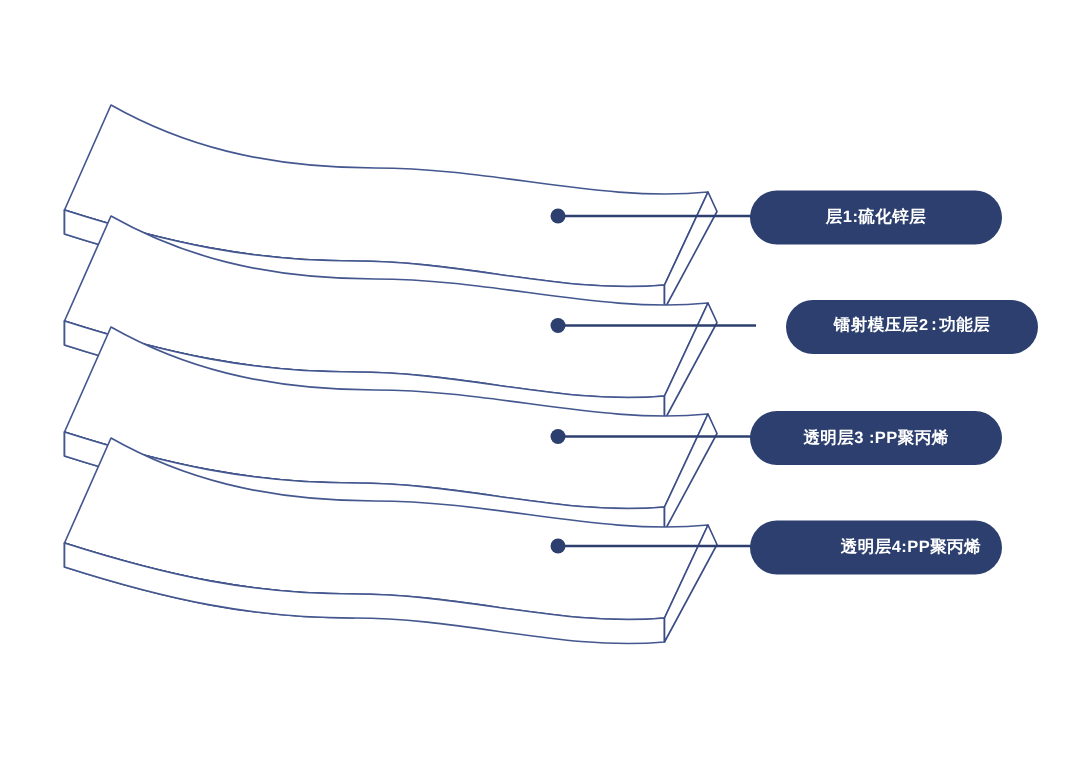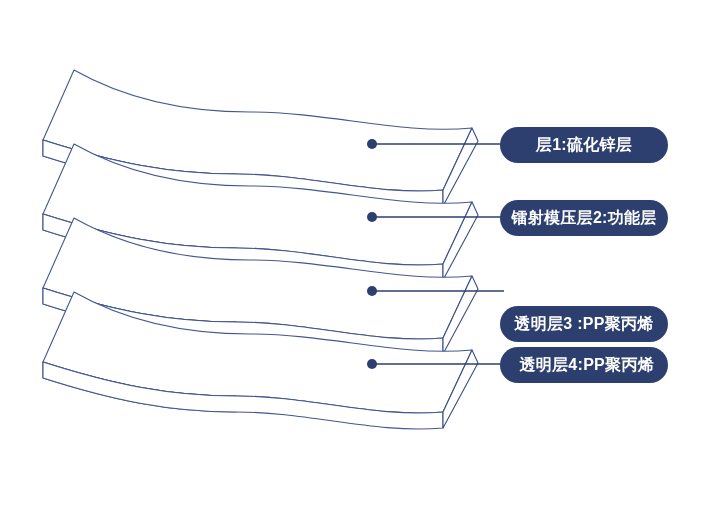--- a/index.html
+++ b/index.html
@@ -52,21 +52,21 @@
   }
   .label-pill {
     position: absolute;
     height: 36px;
     border-radius: 18px;
     background: #2c3f6e;
     color: #ffffff;
     display: flex;
     align-items: center;
     justify-content: center;
-    font-size: 16px;
+    font-size: 11px;
     font-weight: bold;
     letter-spacing: 0.3px;
     white-space: nowrap;
     box-sizing: border-box;
     padding: 0 14px;
     user-select: none;
   }
   .label-text {
     display: block;
     line-height: 1;
@@ -174,25 +174,25 @@
     <g>
       <line class="leader-line" x1="372" y1="364" x2="504" y2="364"></line>
       <circle class="leader-dot" cx="372" cy="364" r="5"></circle>
     </g>
   </svg>
 
   <div class="label-pill" style="left:500px; top:127px; width:168px;">
     <span class="label-text">层1:硫化锌层</span>
   </div>
 
-  <div class="label-pill" style="left:500px; top:200px; width:168px;">
+  <div class="label-pill" style="left:524px; top:200px; width:168px;font-family:Liberation Mono, monospace;">
     <span class="label-text">镭射模压层2:功能层</span>
   </div>
 
-  <div class="label-pill" style="left:500px; top:274px; width:168px;margin-top:32px;">
+  <div class="label-pill" style="left:500px; top:274px; width:168px;">
     <span class="label-text">透明层3 :PP聚丙烯</span>
   </div>
 
   <div class="label-pill" style="left:500px; top:347px; width:168px;justify-content:flex-end;">
     <span class="label-text">透明层4:PP聚丙烯</span>
   </div>
 
 </div>
 
 </body></html>

